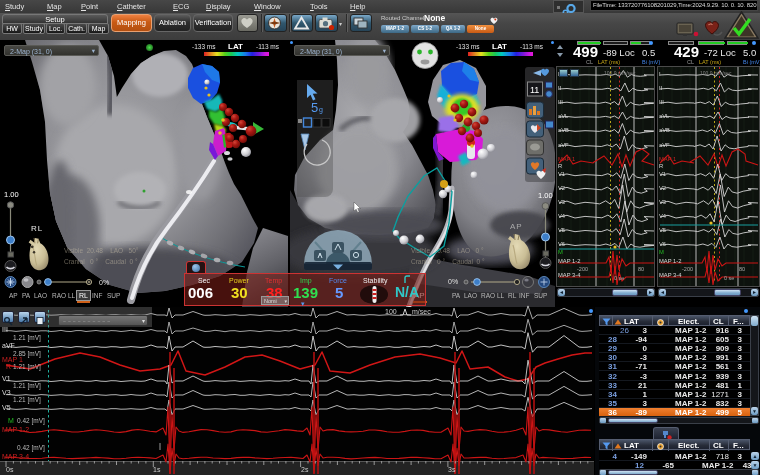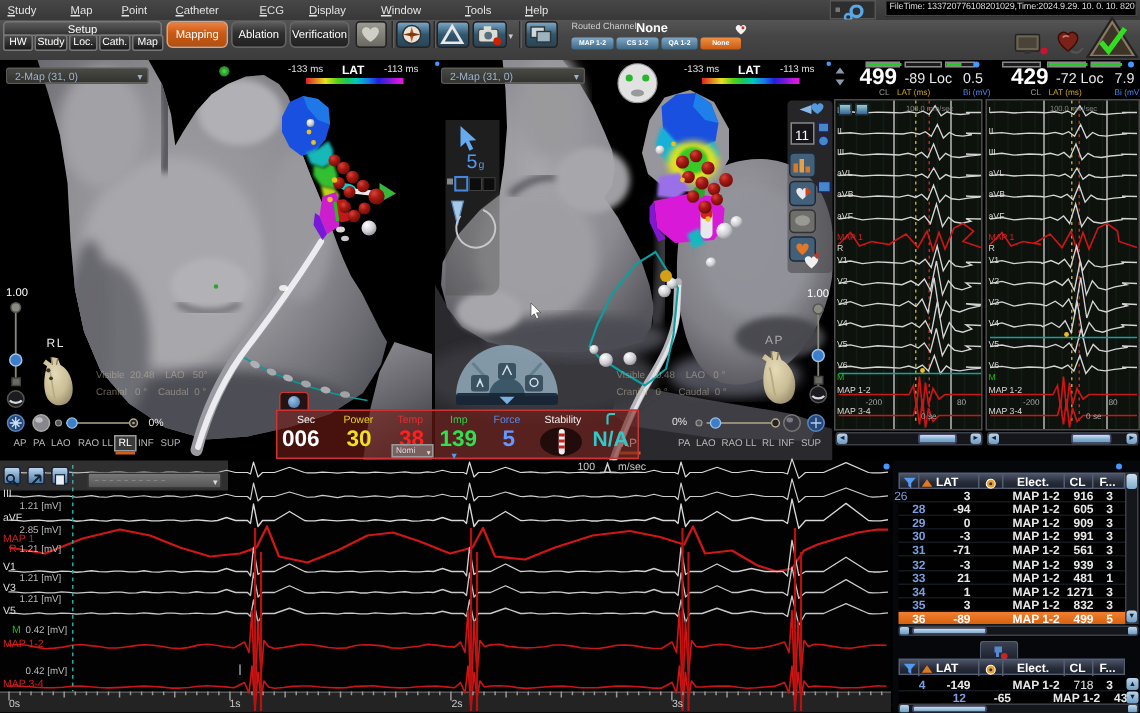--- a/index.html
+++ b/index.html
@@ -532,21 +532,21 @@
 <span class="txt" style="left:598px;top:59px;font-size:5.5px;color:#c8a818">LAT (ms)</span>
 <span class="txt" style="left:642px;top:59px;font-size:5.5px;color:#4488ee">Bi (mV)</span>
 
 <div class="abs" style="left:668px;top:41px;width:26px;height:4px;border:1px solid #888;background:#1a1a1a"></div>
 <div class="abs" style="left:698px;top:41px;width:26px;height:4px;border:1px solid #888;background:#1a1a1a"></div>
 <div class="abs" style="left:699px;top:42px;width:26px;height:2px;background:#22cc22"></div>
 <div class="abs" style="left:727px;top:41px;width:20px;height:4px;border:1px solid #888;background:#1a1a1a"></div>
 <div class="abs" style="left:728px;top:42px;width:20px;height:2px;background:#22cc22"></div>
 <span class="txt" style="left:674px;top:43px;font-size:15px;font-weight:bold;color:#fff">429</span>
 <span class="txt" style="left:704px;top:47px;font-size:9.5px;color:#e8e8e8">-72 Loc</span>
-<span class="txt" style="left:743px;top:47px;font-size:9.5px;color:#e8e8e8">7.9</span>
+<span class="txt" style="left:743px;top:47px;font-size:9.5px;color:#e8e8e8">5.0</span>
 <span class="txt" style="left:687px;top:59px;font-size:5.5px;color:#999">CL</span>
 <span class="txt" style="left:699px;top:59px;font-size:5.5px;color:#c8a818">LAT (ms)</span>
 <span class="txt" style="left:743px;top:59px;font-size:5.5px;color:#4488ee">Bi (mV)</span>
 
 <div class="abs" style="left:649px;top:41px;width:4px;height:4px;border-radius:50%;background:#4499ff"></div>
 <div class="abs" style="left:752px;top:41px;width:4px;height:4px;border-radius:50%;background:#4499ff"></div>
 <svg class="abs" style="left:556px;top:44px" width="8" height="14" viewBox="0 0 8 14">
     <path d="M4 1 L7 5 L1 5Z" fill="#8899aa"></path>
     <path d="M4 13 L7 9 L1 9Z" fill="#8899aa"></path>
   </svg>
@@ -768,21 +768,21 @@
  <span class="txt" style="left:133px;top:1px;font-size:8px;font-weight:bold;color:#fff">F...</span>
  <div class="abs" style="left:12px;top:0;width:1px;height:11px;background:#555d70"></div>
  <div class="abs" style="left:52px;top:0;width:1px;height:11px;background:#555d70"></div>
  <div class="abs" style="left:68px;top:0;width:1px;height:11px;background:#555d70"></div>
  <div class="abs" style="left:109px;top:0;width:1px;height:11px;background:#555d70"></div>
  <div class="abs" style="left:128px;top:0;width:1px;height:11px;background:#555d70"></div>
 </div>
 <div class="abs" style="left:599px;top:326px;width:151px;height:91px;background:#000"></div>
 
 <div class="abs" style="left:599px;top:326px;width:151px;height:9.1px;border-bottom:1px solid #14181f">
- <span class="txt" style="right:145px;top:0px;font-size:8px;font-weight:normal;color:#7a9fe0">26</span>
+ <span class="txt" style="right:121px;top:0px;font-size:8px;font-weight:normal;color:#7a9fe0">26</span>
  <span class="txt" style="right:103px;top:0px;font-size:8px;font-weight:bold;color:#e8e8e8">3</span>
  <span class="txt" style="left:76px;top:0px;font-size:8px;font-weight:bold;color:#e8e8e8">MAP 1-2</span>
  <span class="txt" style="right:21px;top:0px;font-size:8px;font-weight:bold;color:#e8e8e8">916</span>
  <span class="txt" style="right:8px;top:0px;font-size:8px;font-weight:bold;color:#e8e8e8">3</span>
 </div>
 <div class="abs" style="left:599px;top:335.1px;width:151px;height:9.1px;border-bottom:1px solid #14181f">
  <span class="txt" style="right:133px;top:0px;font-size:8px;font-weight:bold;color:#7a9fe0">28</span>
  <span class="txt" style="right:103px;top:0px;font-size:8px;font-weight:bold;color:#e8e8e8">-94</span>
  <span class="txt" style="left:76px;top:0px;font-size:8px;font-weight:bold;color:#e8e8e8">MAP 1-2</span>
  <span class="txt" style="right:21px;top:0px;font-size:8px;font-weight:bold;color:#e8e8e8">605</span>
@@ -820,21 +820,21 @@
  <span class="txt" style="right:133px;top:0px;font-size:8px;font-weight:bold;color:#7a9fe0">33</span>
  <span class="txt" style="right:103px;top:0px;font-size:8px;font-weight:bold;color:#e8e8e8">21</span>
  <span class="txt" style="left:76px;top:0px;font-size:8px;font-weight:bold;color:#e8e8e8">MAP 1-2</span>
  <span class="txt" style="right:21px;top:0px;font-size:8px;font-weight:bold;color:#e8e8e8">481</span>
  <span class="txt" style="right:8px;top:0px;font-size:8px;font-weight:bold;color:#e8e8e8">1</span>
 </div>
 <div class="abs" style="left:599px;top:389.70000000000016px;width:151px;height:9.1px;border-bottom:1px solid #14181f">
  <span class="txt" style="right:133px;top:0px;font-size:8px;font-weight:bold;color:#7a9fe0">34</span>
  <span class="txt" style="right:103px;top:0px;font-size:8px;font-weight:bold;color:#e8e8e8">1</span>
  <span class="txt" style="left:76px;top:0px;font-size:8px;font-weight:bold;color:#e8e8e8">MAP 1-2</span>
- <span class="txt" style="right:21px;top:0px;font-size:8px;font-weight:bold;color:#e8e8e8">1271</span>
+ <span class="txt" style="right:21px;top:0px;font-size:8px;font-weight:normal;color:#e8e8e8">1271</span>
  <span class="txt" style="right:8px;top:0px;font-size:8px;font-weight:bold;color:#e8e8e8">3</span>
 </div>
 <div class="abs" style="left:599px;top:398.8000000000002px;width:151px;height:9.1px;border-bottom:1px solid #14181f">
  <span class="txt" style="right:133px;top:0px;font-size:8px;font-weight:bold;color:#7a9fe0">35</span>
  <span class="txt" style="right:103px;top:0px;font-size:8px;font-weight:bold;color:#e8e8e8">3</span>
  <span class="txt" style="left:76px;top:0px;font-size:8px;font-weight:bold;color:#e8e8e8">MAP 1-2</span>
  <span class="txt" style="right:21px;top:0px;font-size:8px;font-weight:bold;color:#e8e8e8">832</span>
  <span class="txt" style="right:8px;top:0px;font-size:8px;font-weight:bold;color:#e8e8e8">3</span>
 </div>
 <div class="abs" style="left:599px;top:407.9000000000002px;width:151px;height:9.1px;background:linear-gradient(#f08030,#d8620f);border-bottom:1px solid #14181f">

